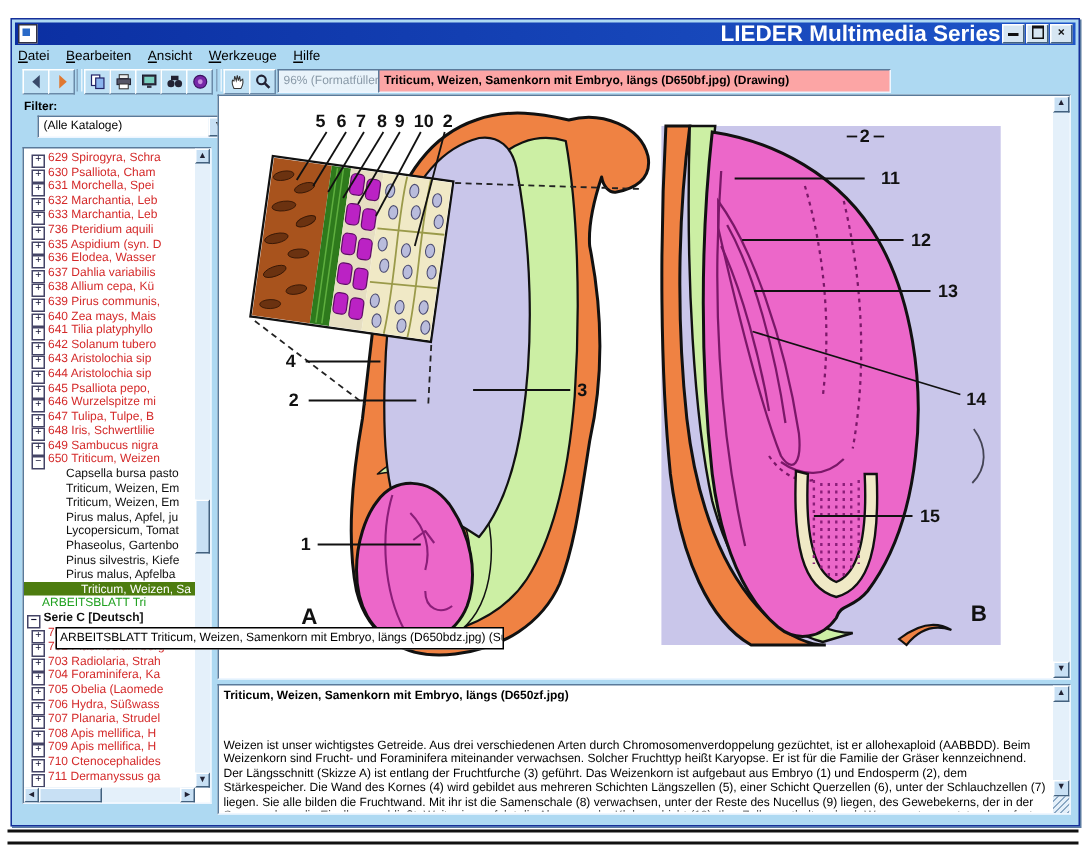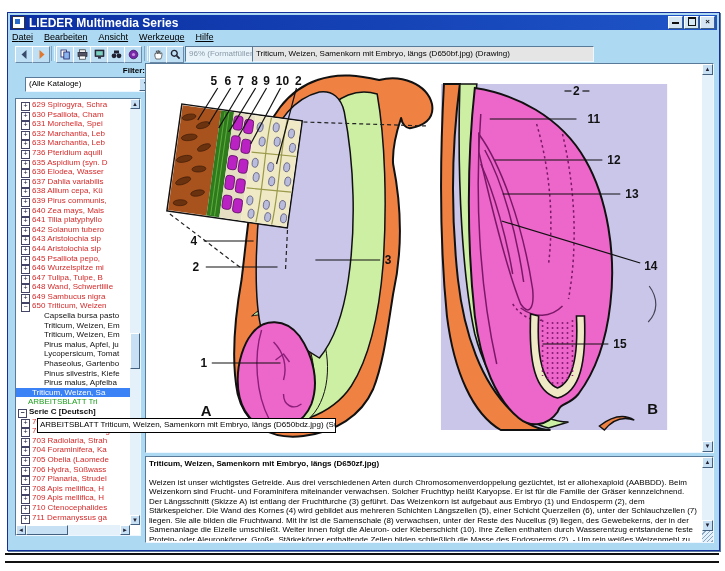--- a/index.html
+++ b/index.html
@@ -3,71 +3,71 @@
 <meta charset="utf-8">
 <style>
   html,body{margin:0;padding:0;background:#fff;}
   .page{position:relative;width:725px;height:571px;background:#fff;overflow:hidden;
         font-family:"Liberation Sans",sans-serif;}
   .window{position:absolute;left:7px;top:12px;width:711px;height:537px;
           background:#aed9f2;border:1px solid #16309a;box-shadow:1px 1px 0 #5a7aa0;}
   
   .titlebar{position:absolute;left:2px;top:2px;right:2px;height:15px;
             background:linear-gradient(90deg,#0b2fa2,#1e55c8);display:flex;align-items:center;padding:0 2px;}
-  .titlebar .ttext{color:#fff;font-size:12px;font-weight:bold;margin-left:4px;flex:1;
-                   white-space:nowrap;overflow:hidden;}
+  .titlebar .ttext{color:#fff;font-size:15px;font-weight:bold;margin-left:4px;flex:1;
+                   white-space:nowrap;overflow:hidden;text-align:right;}
   .wbtn{width:13px;height:11px;background:#d6e6f2;border:1px solid;border-color:#fff #43617e #43617e #fff;
         margin-left:1px;font-size:8px;line-height:9px;text-align:center;color:#111;font-weight:bold;}
   .appicon{width:11px;height:11px;background:#fff;border:1px solid #334;position:relative;}
   .appicon::after{content:"";position:absolute;left:2px;top:2px;width:5px;height:5px;background:#2a6ac8;}
   
   .menubar{position:absolute;left:4px;top:19px;height:12px;font-size:9px;color:#000;display:flex;gap:11px;}
-  .menubar span{display:inline-block;text-decoration:underline;}
+  .menubar span{display:inline-block;}
   .menubar span::first-letter{text-decoration:underline;}
   
   .toolbar{position:absolute;left:3px;top:32px;height:18px;right:3px;}
   .tbtn{position:absolute;top:1px;width:16px;height:15px;border:1px solid;
         border-color:#ffffff #6a8aa8 #6a8aa8 #ffffff;background:#bfe0f4;display:flex;align-items:center;justify-content:center;}
   .tsep{position:absolute;top:1px;width:2px;height:15px;border-left:1px solid #85a5c0;border-right:1px solid #e8f4fc;}
   .field{position:absolute;top:1px;height:14px;border:1px solid;border-color:#5a7a9a #eef6ff #eef6ff #5a7a9a;
          background:#e9f3fa;font-size:8px;line-height:13px;padding:0 3px;white-space:nowrap;overflow:hidden;}
   .zoomfield{color:#8a9aa8;}
-  .titlefield{font-weight:normal;color:#000;background:#e5e5e5;}
+  .titlefield{font-weight:bold;color:#000;background:#fca5a5;}
   
   .sidebar{position:absolute;left:4px;top:52px;width:133px;bottom:14px;}
-  .flabel{font-size:8px;font-weight:bold;color:#000;margin:1px 0 2px 4px;text-align:right;}
+  .flabel{font-size:8px;font-weight:bold;color:#000;margin:1px 0 2px 4px;}
   .combo{position:relative;margin-left:13px;width:124px;height:13px;background:#fff;
          border:1px solid;border-color:#5a7a9a #eef6ff #eef6ff #5a7a9a;font-size:8px;line-height:12px;padding-left:3px;}
   .combo .drop{position:absolute;right:0;top:0;width:12px;height:11px;background:#c8e0f4;
                border:1px solid;border-color:#fff #43617e #43617e #fff;font-size:7px;line-height:10px;text-align:center;color:#222;}
   .listbox{position:absolute;left:3px;top:33px;width:124px;bottom:0;background:#fff;
            border:1px solid;border-color:#5a7a9a #eef6ff #eef6ff #5a7a9a;overflow:hidden;}
   .rows{position:absolute;left:0;top:1px;right:10px;bottom:10px;overflow:hidden;
         font-size:8px;line-height:9.6px;white-space:nowrap;}
   .row{height:9.6px;padding-left:5px;}
   .row .tbox{display:inline-block;width:7px;height:7px;border:1px solid #446;background:#fff;
              font-size:7px;line-height:5px;text-align:center;color:#113;vertical-align:-1px;margin-right:2px;}
   .row.cat{color:#d42a2a;}
   .row.sub{color:#101010;padding-left:28px;}
-  .row.sel{color:#fff;background:#3b82f6;padding-left:16px;}
+  .row.sel{color:#fff;background:#4d7c0f;padding-left:38px;}
   .row.ws{color:#1ea01e;padding-left:12px;}
   .row.ser{color:#101010;font-weight:bold;padding-left:2px;}
   
   .sb{background:#e4f0fa;position:absolute;}
   .sb-btn{position:absolute;background:#c8e0f4;border:1px solid;border-color:#fff #43617e #43617e #fff;
           font-size:6px;text-align:center;color:#223;line-height:8px;}
   .thumb{position:absolute;background:#c8e0f4;border:1px solid;border-color:#fff #43617e #43617e #fff;}
   
   .imgpanel{position:absolute;left:137px;top:50px;right:5px;height:388px;background:#fff;
             border:1px solid;border-color:#5a7a9a #eef6ff #eef6ff #5a7a9a;}
   .imgpanel svg{position:absolute;left:0;top:0;}
   .textpanel{position:absolute;left:137px;top:443px;right:5px;bottom:7px;background:#fff;
              border:1px solid;border-color:#5a7a9a #eef6ff #eef6ff #5a7a9a;overflow:hidden;}
   .desc{position:absolute;left:3px;top:2px;right:14px;bottom:1px;overflow:hidden;font-size:8px;line-height:9.5px;color:#000;}
-  .desc .dtitle{font-weight:bold;margin-bottom:9px;}
+  .desc .dtitle{font-weight:bold;margin-bottom:23px;}
   .grip{position:absolute;right:0;bottom:0;width:11px;height:11px;
         background:repeating-linear-gradient(135deg,#e4f0fa 0 2px,#8aa8c4 2px 3px);}
   
   .tooltip{position:absolute;left:37px;top:418px;width:295px;height:13px;background:#fff;
            border:1px solid #000;font-size:8px;line-height:12px;padding-left:2px;
            white-space:nowrap;overflow:hidden;z-index:50;color:#000;}
   .bottomrule{position:absolute;left:5px;top:553px;width:714px;height:6px;
               border-top:2px solid #111;border-bottom:2px solid #111;}
 </style>
 </head>
@@ -173,21 +173,21 @@
             <div class="row cat"><span class="tbox">+</span><span>638 </span><span>Allium cepa, Kü</span></div>
             <div class="row cat"><span class="tbox">+</span><span>639 </span><span>Pirus communis,</span></div>
             <div class="row cat"><span class="tbox">+</span><span>640 </span><span>Zea mays, Mais</span></div>
             <div class="row cat"><span class="tbox">+</span><span>641 </span><span>Tilia platyphyllo</span></div>
             <div class="row cat"><span class="tbox">+</span><span>642 </span><span>Solanum tubero</span></div>
             <div class="row cat"><span class="tbox">+</span><span>643 </span><span>Aristolochia sip</span></div>
             <div class="row cat"><span class="tbox">+</span><span>644 </span><span>Aristolochia sip</span></div>
             <div class="row cat"><span class="tbox">+</span><span>645 </span><span>Psalliota pepo,</span></div>
             <div class="row cat"><span class="tbox">+</span><span>646 </span><span>Wurzelspitze mi</span></div>
             <div class="row cat"><span class="tbox">+</span><span>647 </span><span>Tulipa, Tulpe, B</span></div>
-            <div class="row cat"><span class="tbox">+</span><span>648 </span><span>Wand, Schwertlilie</span></div>
+            <div class="row cat"><span class="tbox">+</span><span>648 </span><span>Iris, Schwertlilie</span></div>
             <div class="row cat"><span class="tbox">+</span><span>649 </span><span>Sambucus nigra</span></div>
             <div class="row cat"><span class="tbox">−</span><span>650 </span><span>Triticum, Weizen</span></div>
             <div class="row sub"><span>Capsella bursa pasto</span></div>
             <div class="row sub"><span>Triticum, Weizen, Em</span></div>
             <div class="row sub"><span>Triticum, Weizen, Em</span></div>
             <div class="row sub"><span>Pirus malus, Apfel, ju</span></div>
             <div class="row sub"><span>Lycopersicum, Tomat</span></div>
             <div class="row sub"><span>Phaseolus, Gartenbo</span></div>
             <div class="row sub"><span>Pinus silvestris, Kiefe</span></div>
             <div class="row sub"><span>Pirus malus, Apfelba</span></div>

